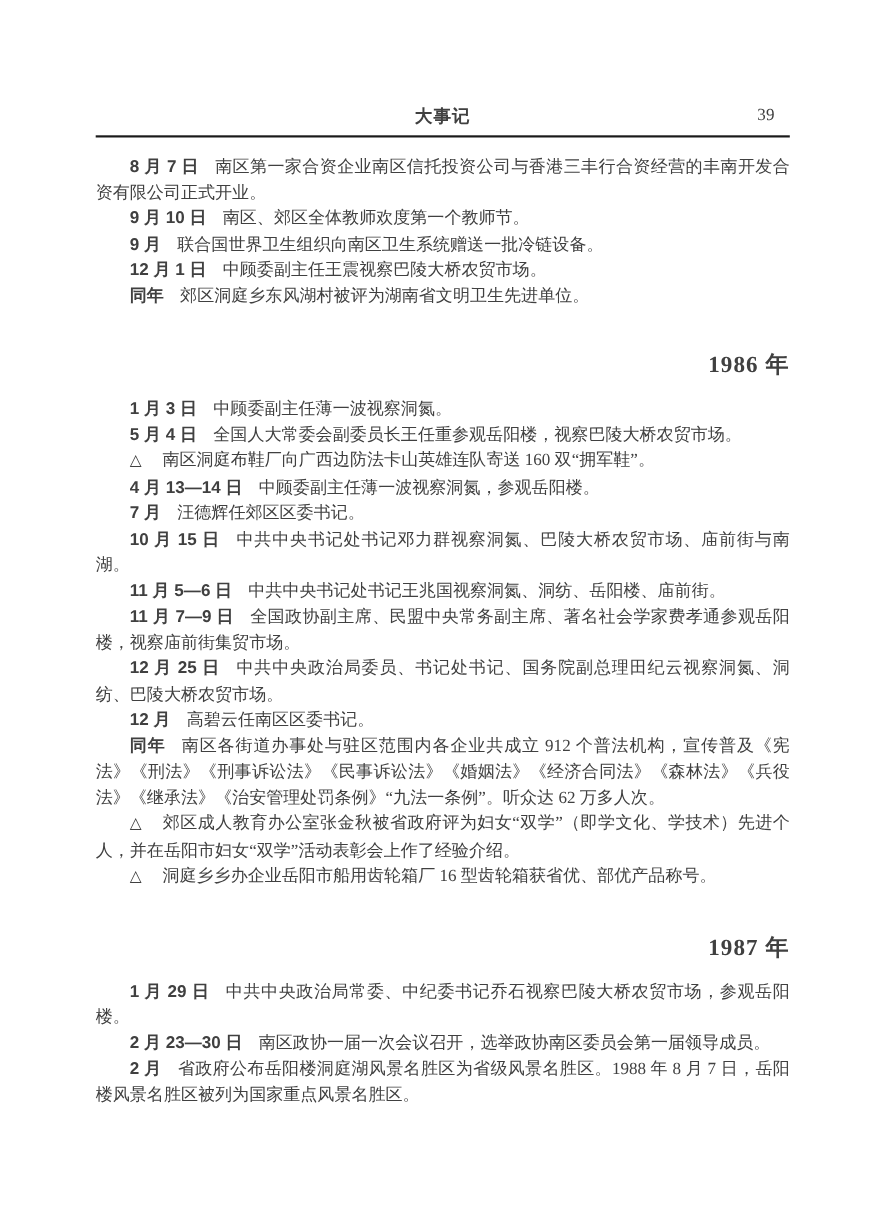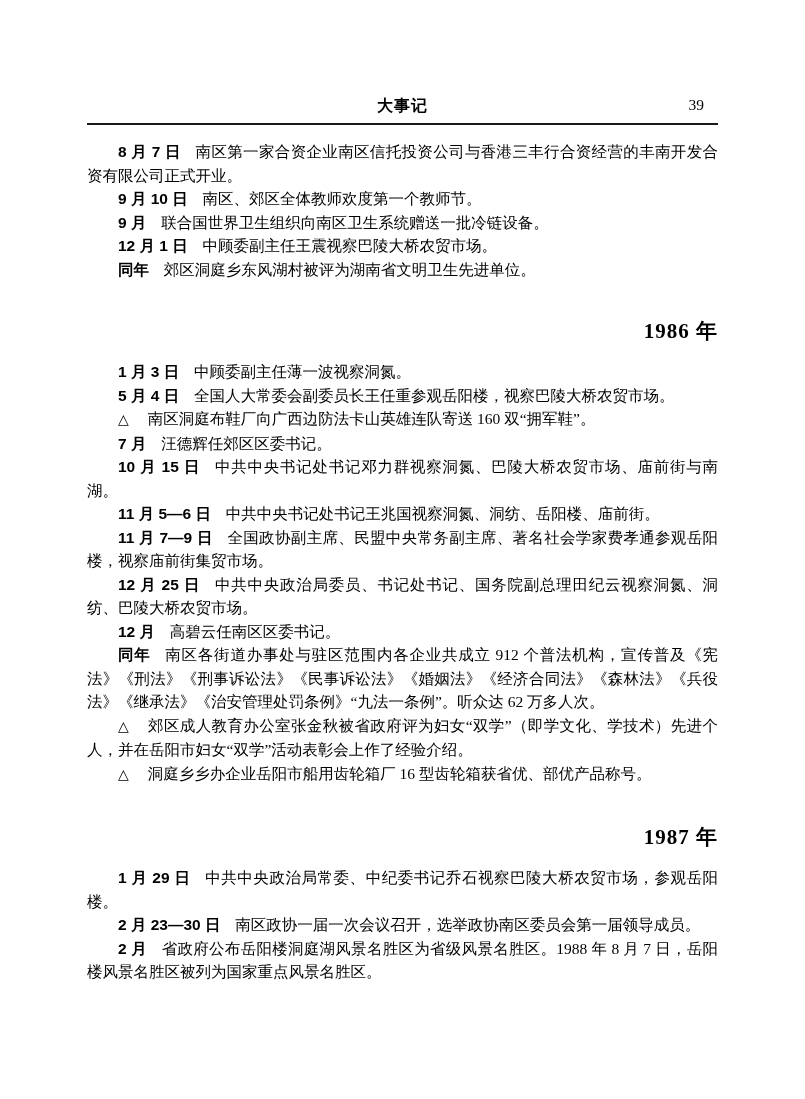--- a/index.html
+++ b/index.html
@@ -8,21 +8,21 @@
     background: #ffffff;
     width: 805px;
     height: 1099px;
     overflow: hidden;
   }
   .page {
     position: relative;
     width: 805px;
     height: 1099px;
     background: #ffffff;
-    color: #000000;
+    color: #404040;
     font-family: "Liberation Serif", "DejaVu Serif", serif;
   }
   .content {
     width: 631px;
     margin: 0 auto;
     padding-top: 96px;
   }
   .page-header {
     position: relative;
     height: 20px;
@@ -116,20 +116,23 @@
       <p class="entry">
         <span class="date">1 月 3 日</span><span>中顾委副主任薄一波视察洞氮。</span>
       </p>
       <p class="entry">
         <span class="date">5 月 4 日</span><span>全国人大常委会副委员长王任重参观岳阳楼，视察巴陵大桥农贸市场。</span>
       </p>
       <p class="entry">
         <span class="date tri">△</span><span>南区洞庭布鞋厂向广西边防法卡山英雄连队寄送 160 双“拥军鞋”。</span>
       </p>
       <p class="entry">
+        <span class="date">4 月 13—14 日</span><span>中顾委副主任薄一波视察洞氮，参观岳阳楼。</span>
+      </p>
+      <p class="entry">
         <span class="date">7 月</span><span>汪德辉任郊区区委书记。</span>
       </p>
       <p class="entry">
         <span class="date">10 月 15 日</span><span>中共中央书记处书记邓力群视察洞氮、巴陵大桥农贸市场、庙前街与南湖。</span>
       </p>
       <p class="entry">
         <span class="date">11 月 5—6 日</span><span>中共中央书记处书记王兆国视察洞氮、洞纺、岳阳楼、庙前街。</span>
       </p>
       <p class="entry">
         <span class="date">11 月 7—9 日</span><span>全国政协副主席、民盟中央常务副主席、著名社会学家费孝通参观岳阳楼，视察庙前街集贸市场。</span>

